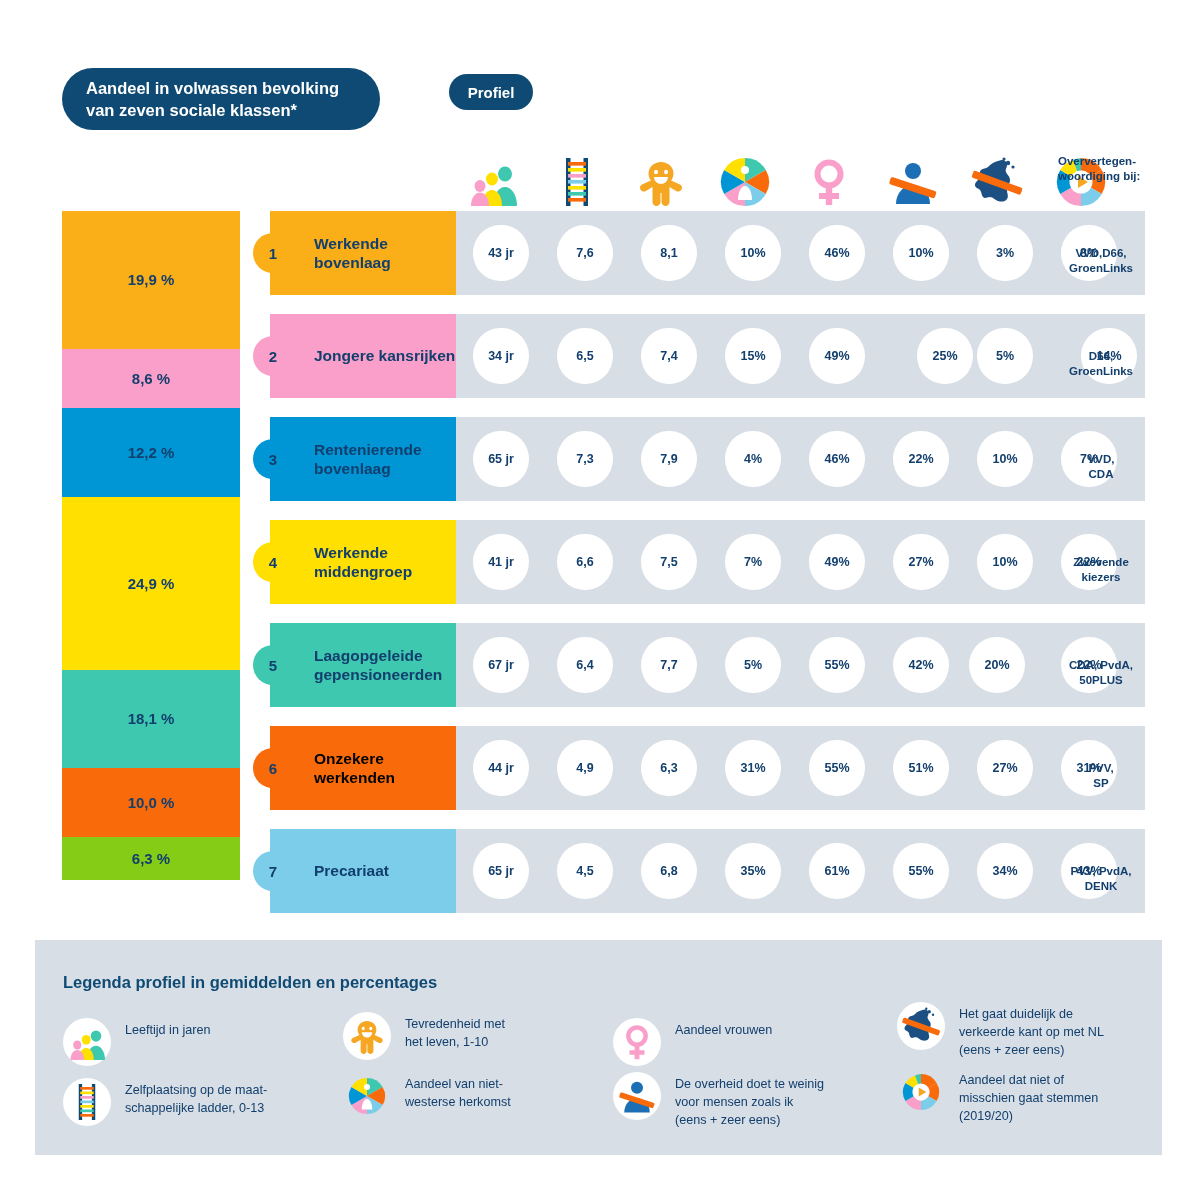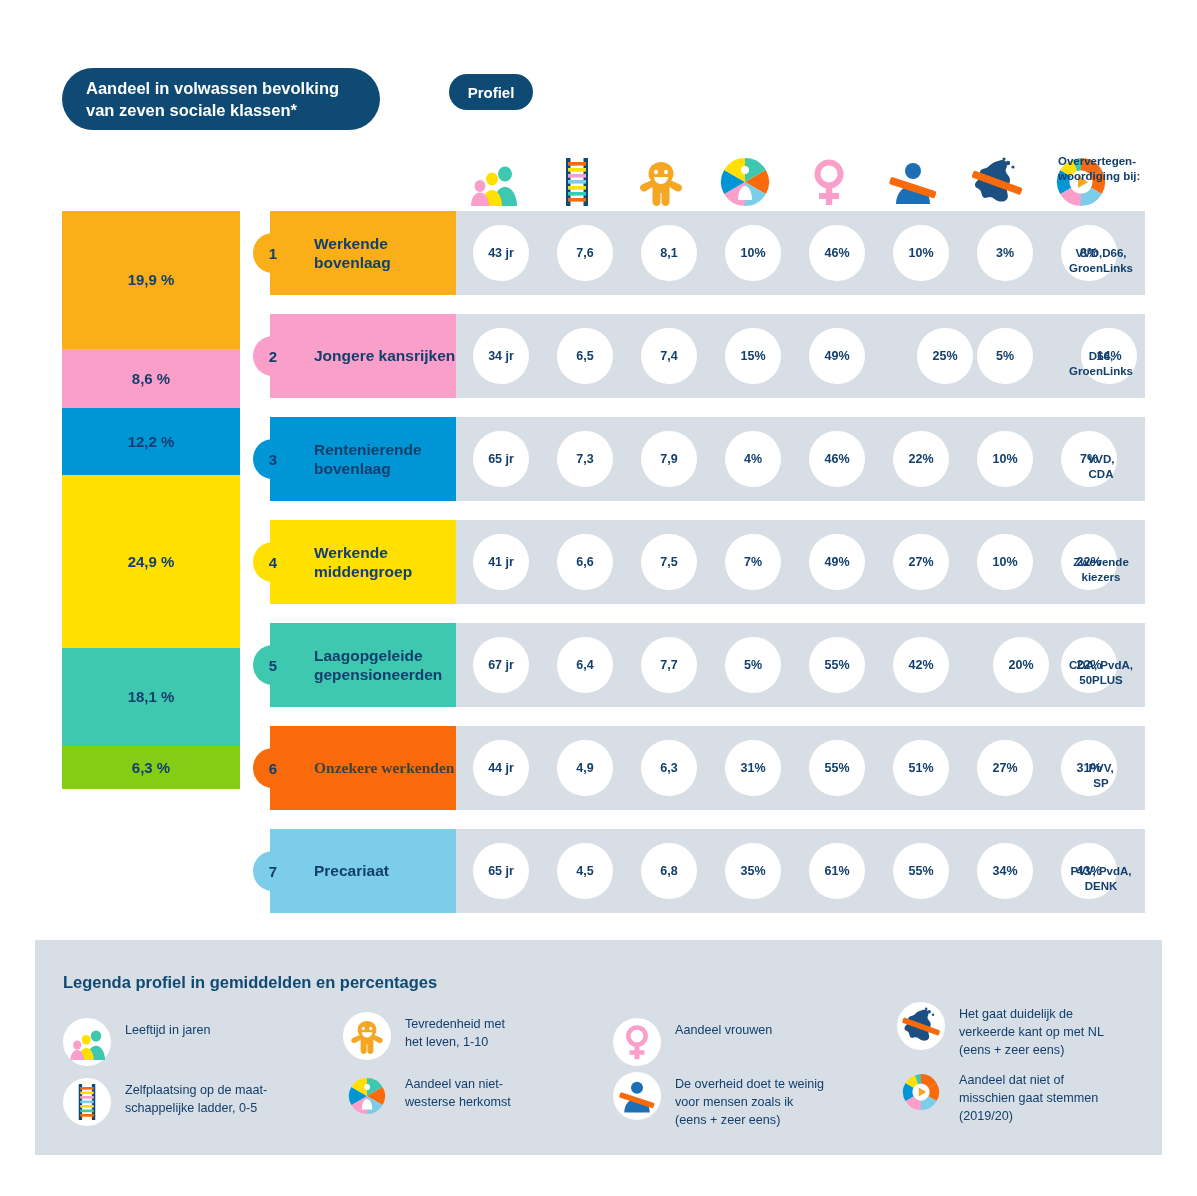--- a/index.html
+++ b/index.html
@@ -193,28 +193,31 @@
     </div>
   <div class="overrep">Oververtegen-woordiging bij:</div>
 
   <div class="stack" id="stack">
       <div class="seg" style="height: 137.708px; background: rgb(250, 175, 25);">
         <span>19,9 %</span>
       </div>
       <div class="seg" style="height: 59.512px; background: rgb(249, 159, 201);">
         <span>8,6 %</span>
       </div>
-      <div class="seg" style="height: 67px; background: rgb(0, 150, 214);">
+      <div class="seg" style="height: 89px; background: rgb(0, 150, 214);">
         <span>12,2 %</span>
       </div>
       <div class="seg" style="height: 172.308px; background: rgb(255, 224, 0);">
         <span>24,9 %</span>
       </div>
       <div class="seg" style="height: 98px; background: rgb(61, 200, 175);">
         <span>18,1 %</span>
+      </div>
+      <div class="seg" style="height: 69.2px; background: rgb(249, 106, 11);">
+        <span>10,0 %</span>
       </div>
       <div class="seg" style="height: 43.596px; background: #84cc16;">
         <span>6,3 %</span>
       </div>
     </div>
 
   <div class="rows" id="rows">
       <div class="row" style="top: 0px;">
         <div class="band"></div>
         <div class="lbl" style="background: rgb(250, 175, 25);">
@@ -381,36 +384,36 @@
           </div>
           <div class="cell" style="left: 272px;">
             <span>5%</span>
           </div>
           <div class="cell" style="left: 356px;">
             <span>55%</span>
           </div>
           <div class="cell" style="left: 440px;">
             <span>42%</span>
           </div>
-          <div class="cell" style="left: 540px;">
+          <div class="cell" style="left: 516px;">
             <span>20%</span>
           </div>
           <div class="cell" style="left: 608px;">
             <span>22%</span>
           </div>
           <div class="party">
             <span style="white-space: pre-line;">CDA, PvdA,
 50PLUS</span>
           </div>
         </div>
       </div>
       <div class="row" style="top: 515px;">
         <div class="band"></div>
         <div class="lbl" style="background: rgb(249, 106, 11);">
-          <span style="color: #404040; font-family: Liberation Serif, serif;">Onzekere werkenden</span>
+          <span style="color: #000000;">Onzekere werkenden</span>
         </div>
         <div class="numbadge" style="background: rgb(249, 106, 11); color: rgb(18, 63, 109);">6</div>
         <div class="cells">
           <div class="cell" style="left: 20px;">
             <span>44 jr</span>
           </div>
           <div class="cell" style="left: 104px;">
             <span>4,9</span>
           </div>
           <div class="cell" style="left: 188px;">
@@ -500,21 +503,21 @@
               <rect x="19" y="8" width="18" height="3.6" fill="#F96A0B"></rect>
               <rect x="19" y="14" width="18" height="3.6" fill="#FFE000"></rect>
               <rect x="19" y="20" width="18" height="3.6" fill="#F99FC9"></rect>
               <rect x="19" y="26" width="18" height="3.6" fill="#7CCDEA"></rect>
               <rect x="19" y="32" width="18" height="3.6" fill="#FFE000"></rect>
               <rect x="19" y="38" width="18" height="3.6" fill="#3DC8AF"></rect>
               <rect x="19" y="44" width="18" height="3.6" fill="#F96A0B"></rect>
             </svg>
           </div>
           <div class="lg-tx" style="white-space: pre-line;">Zelfplaatsing op de maat-
-schappelijke ladder, 0-5</div>
+schappelijke ladder, 0-13</div>
         </div>
         <div class="lg-item" style="left: 308px; top: 72px; width: 250px;">
           <div class="lg-ic">
             <svg viewBox="0 0 56 56" xmlns="http://www.w3.org/2000/svg">
               <path d="M28 8c-7 0-12.5 5-12.5 11.5 0 2.6.9 5 2.4 7L9 30.5c-2 1-2.6 3.4-1.4 5.2 1.1 1.8 3.5 2.3 5.3 1.2l6.6-3.9V48c0 2.2 1.8 4 4 4s4-1.8 4-4v-9h1v9c0 2.2 1.8 4 4 4s4-1.8 4-4V33l6.6 3.9c1.8 1.1 4.2.6 5.3-1.2 1.2-1.8.6-4.2-1.4-5.2l-8.9-4c1.5-2 2.4-4.4 2.4-7C40.5 13 35 8 28 8z" fill="#F5A623"></path>
               <ellipse cx="23" cy="18" rx="2" ry="2.2" fill="#ffffff"></ellipse>
               <ellipse cx="33" cy="18" rx="2" ry="2.2" fill="#ffffff"></ellipse>
               <path d="M21 23h14a7 7 0 0 1-14 0z" fill="#ffffff"></path>
             </svg>
           </div>

